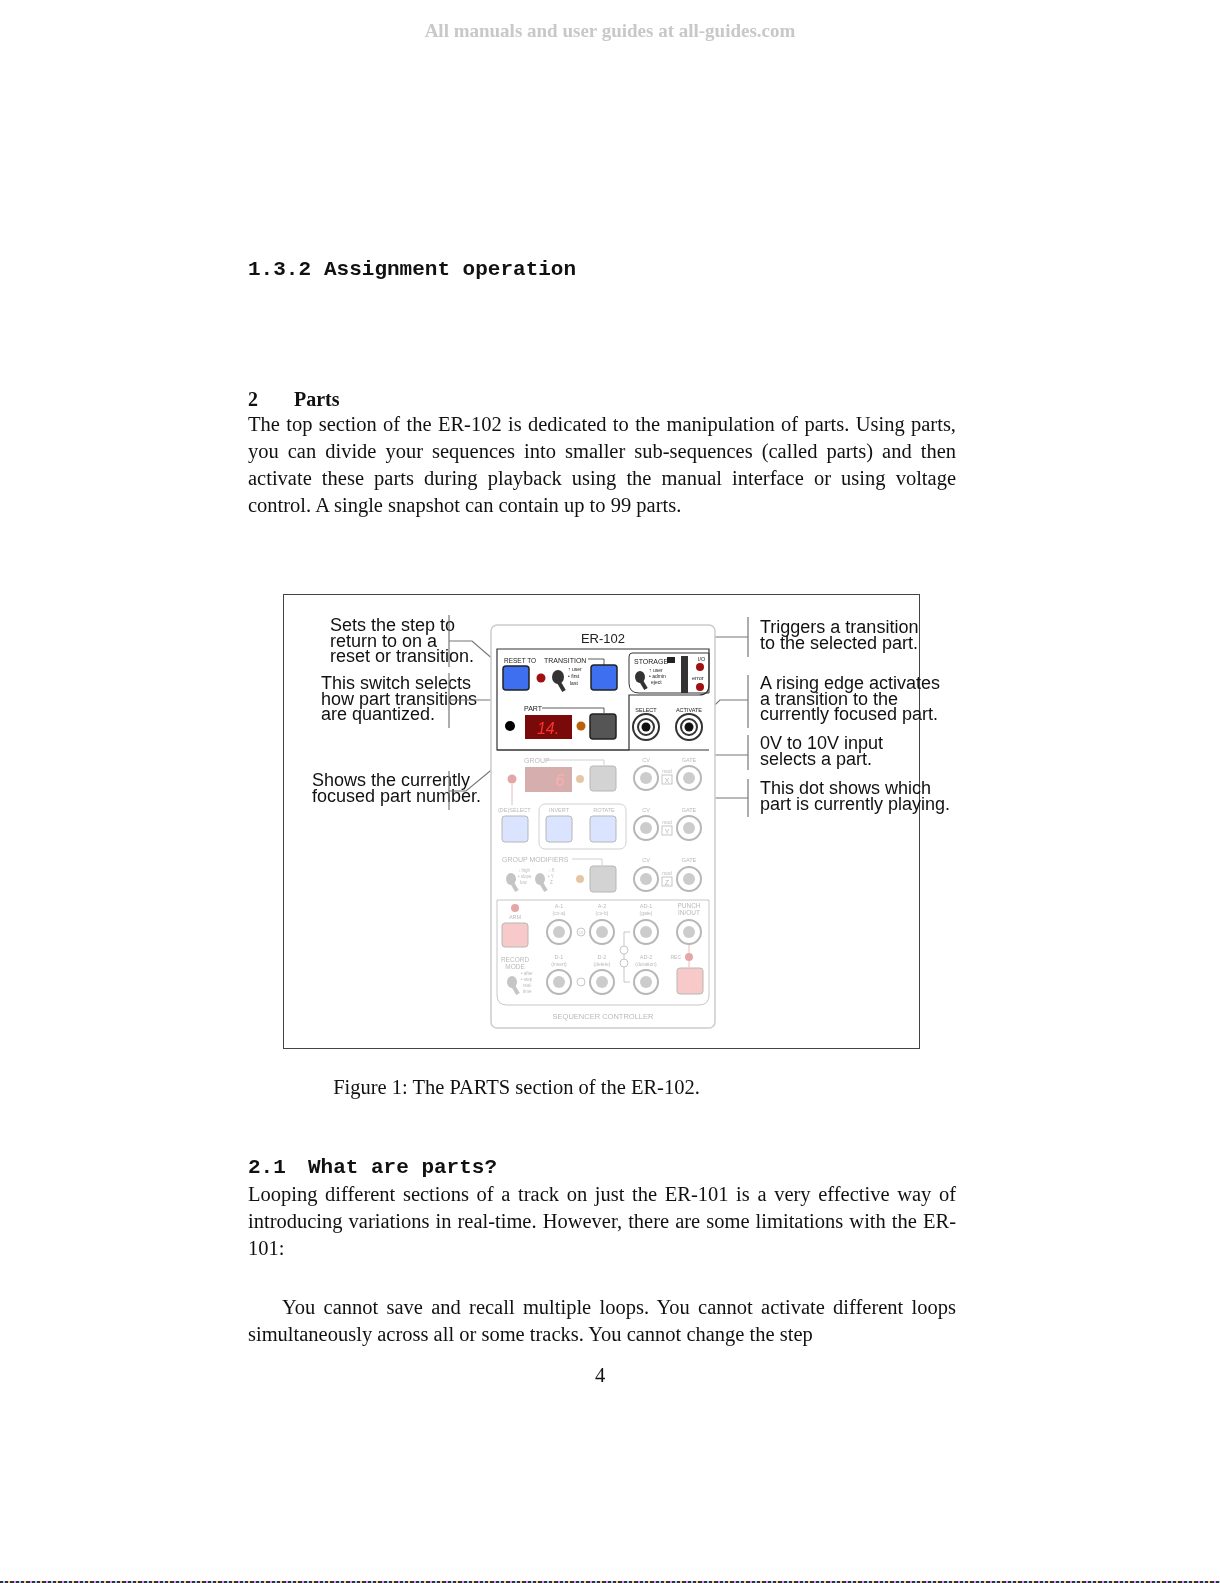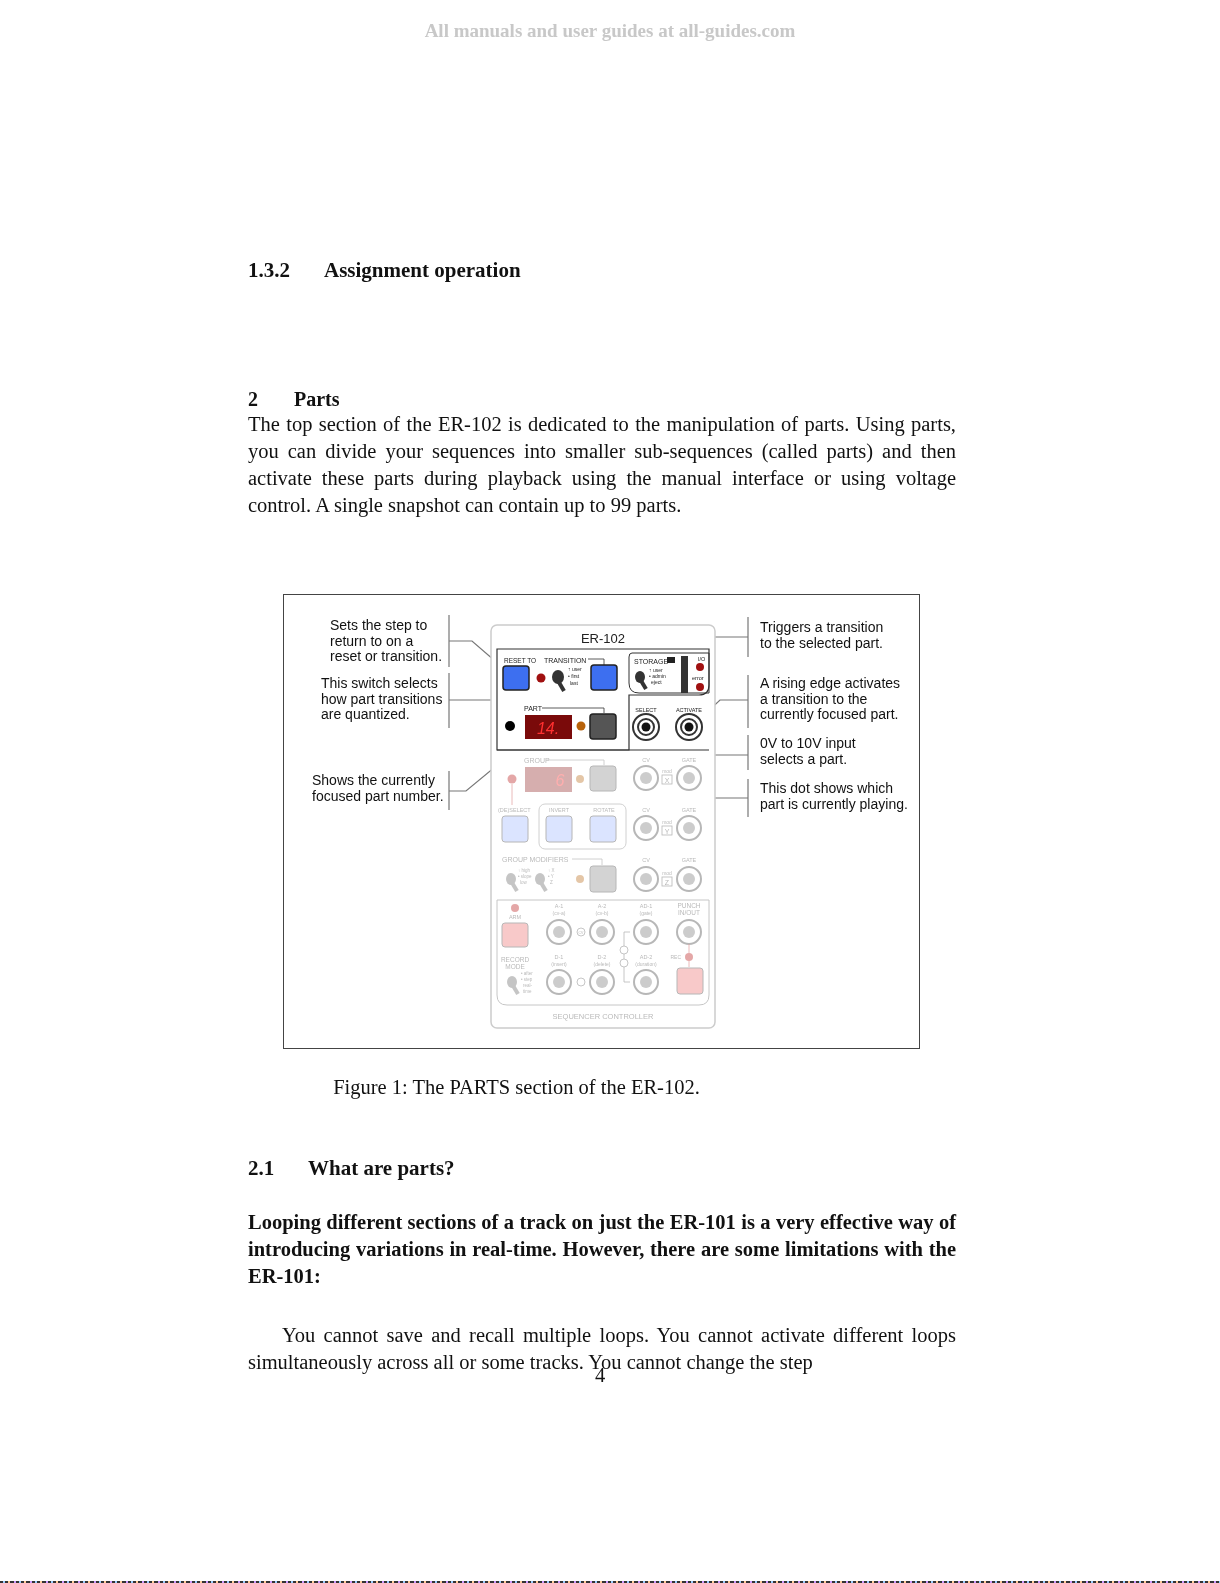--- a/index.html
+++ b/index.html
@@ -1,36 +1,36 @@
 <!DOCTYPE html>
 <html><head>
 <meta charset="utf-8">
 <style>
   html, body { margin:0; padding:0; background:#fff; }
   body { width:1220px; height:1583px; position:relative; overflow:hidden;
          font-family:"DejaVu Serif", "Liberation Serif", serif; color:#111; }
   .watermark { position:absolute; top:20px; left:0; width:1220px; text-align:center;
                font-family:"Liberation Serif", serif; font-weight:bold; font-size:19px; color:#c8c8c8; }
   .col { position:absolute; left:248px; width:708px; }
-  .h3 { font-family:Liberation Serif, serif; font-weight:bold; font-size:21px; }
+  .h3 { font-family:Liberation Mono, monospace; font-weight:bold; font-size:21px; }
   .h3 .num { display:inline-block; width:76px; }
   .h2 { font-family:"Liberation Serif", serif; font-weight:bold; font-size:20px; }
   .h2 .num { display:inline-block; width:46px; }
   .h3b .num { width:60px; }
   p { margin:0; font-family:"Liberation Serif", serif; font-size:20.5px; line-height:27px; text-align:justify; }
   .indent { text-indent:34px;margin-top:32px; }
   .figure { position:absolute; left:283px; top:594px; width:637px; height:455px;
             border:1px solid #444; box-sizing:border-box; background:#fff; }
   .caption { position:absolute; top:1076px; left:0; width:1033px; text-align:center;
              font-family:"Liberation Serif", serif; font-size:20.5px; }
   .pagenum { position:absolute; top:1364px; left:0; width:1200px; text-align:center;
              font-family:"Liberation Serif", serif; font-size:20.5px; }
   .bottom-strip { position:absolute; left:0; bottom:0; width:1220px; height:2px;
                   background:repeating-linear-gradient(90deg,#333 0 3px,#9cf 3px 5px,#333 5px 8px,#fc9 8px 10px,#333 10px 14px,#c9f 14px 16px); }
-  .anno { position:absolute; font-family:"Liberation Sans", sans-serif; font-size:14px; line-height:15.5px; color:#111; }
+  .anno { position:absolute; font-family:"Liberation Sans", sans-serif; font-size:18px; line-height:15.5px; color:#111; }
   svg text { font-family:"Liberation Sans", sans-serif; }
 </style>
 </head>
 <body>
 
 <div class="watermark">All manuals and user guides at all-guides.com</div>
 
 <div class="col" style="top:258px;">
   <div class="h3">
     <span class="num">1.3.2</span><span>Assignment operation</span>
@@ -253,18 +253,18 @@
     </g>
   </svg>
 </div>
 
 <div class="caption">Figure 1: The PARTS section of the ER-102.</div>
 
 <div class="col" style="top:1156px;">
   <div class="h3 h3b">
     <span class="num">2.1</span><span>What are parts?</span>
   </div>
-  <p style="margin-top:28px;font-weight:bold;">Looping different sections of a track on just the ER-101 is a very effective way of introducing variations in real-time. However, there are some limitations with the ER-101:</p>
+  <p style="margin-top:2px;">Looping different sections of a track on just the ER-101 is a very effective way of introducing variations in real-time. However, there are some limitations with the ER-101:</p>
   <p class="indent">You cannot save and recall multiple loops. You cannot activate different loops simultaneously across all or some tracks. You cannot change the step</p>
 </div>
 
 <div class="pagenum">4</div>
 <div class="bottom-strip"></div>
 
 </body></html>

